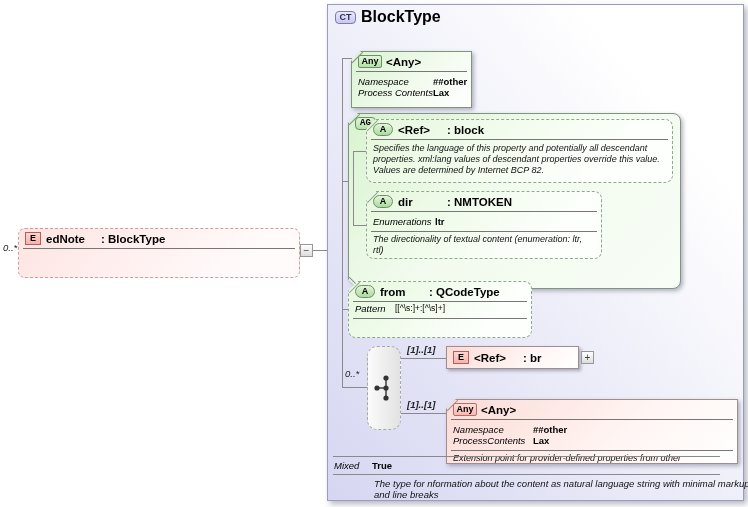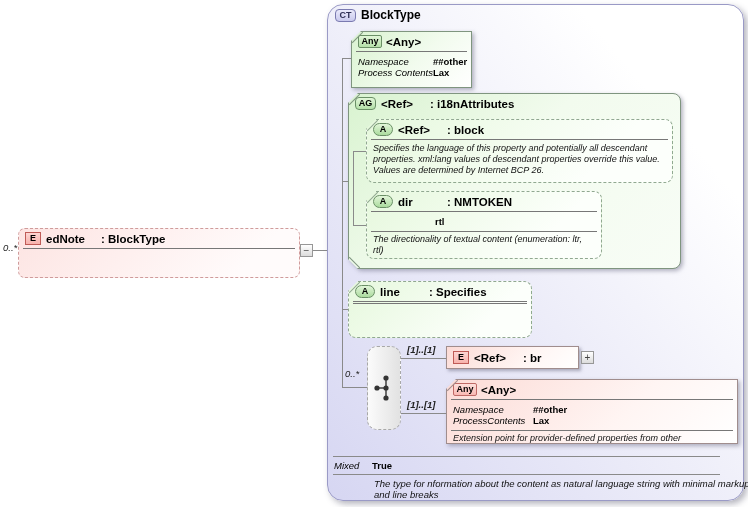--- a/index.html
+++ b/index.html
@@ -4,51 +4,51 @@
 <style>
   html,body{margin:0;padding:0;}
   body{font-family:"Liberation Sans",sans-serif;background:#fff;color:#000;}
   .canvas{position:relative;width:748px;height:507px;background:#ffffff;overflow:hidden;}
   .abs{position:absolute;box-sizing:border-box;}
   .hline{background:#8a8a8a;height:1px;}
   .vline{background:#8a8a8a;width:1px;}
   .node{box-sizing:border-box;position:relative;width:100%;height:100%;overflow:hidden;}
   .cut-tl{clip-path:polygon(10px 0,100% 0,100% 100%,0 100%,0 10px);}
   .cut-tl-bl{clip-path:polygon(10px 0,100% 0,100% 100%,10px 100%,0 calc(100% - 10px),0 10px);}
-  .shadow-wrap{filter:drop-shadow(2px 2px 2px rgba(105,105,130,0.5));}
+  .shadow-wrap{filter:drop-shadow(2px 2px 2px rgba(105,105,130,0.5));margin-top:20px;}
   .boxshadow{box-shadow:2px 2px 3px rgba(105,105,130,0.5);}
   .green-solid{background:linear-gradient(135deg,#d9f3d0 0%,#f2fbee 55%,#ffffff 100%);border:1px solid #7f957f;}
   .green-dash{background:linear-gradient(135deg,#e6f8dd 0%,#fcfffb 75%);border:1px dashed #90a890;border-radius:0 8px 8px 8px;}
   .pink-solid{background:linear-gradient(135deg,#fcdbd6 0%,#fff5f3 60%,#ffffff 100%);border:1px solid #a08d8d;}
   .pink-dash{background:linear-gradient(135deg,#fde4e2 0%,#fffbfb 80%);border:1px dashed #cf9b9b;border-radius:7px;}
   .hd{display:flex;align-items:center;gap:5px;padding:3px 6px 2px;white-space:nowrap;}
   .title,.nm,.tp{font-weight:bold;font-size:11.5px;}
   .nm{display:inline-block;min-width:44px;}
   .sep{border-top:1px solid #777;margin:1px 4px;}
   .desc{font-style:italic;font-size:9px;line-height:11px;padding:2px 6px;color:#111;}
   .props{padding:3px 6px;}
   .prow{display:flex;white-space:nowrap;}
   .plab{font-style:italic;font-size:9.5px;line-height:11px;flex:none;}
   .pval{font-weight:bold;font-size:9.5px;line-height:11px;}
   .badge{flex:none;display:inline-block;font-size:9px;font-weight:bold;text-align:center;height:13px;line-height:11px;border:1px solid;box-sizing:border-box;}
   .b-e{width:16px;background:linear-gradient(#fdd6d3,#f7b2ac);border-color:#bf5b56;}
   .b-a{width:20px;border-radius:7px;background:linear-gradient(#e2f6d9,#abdb9e);border-color:#6a8f66;}
-  .b-ag{width:21px;border-radius:4px;background:linear-gradient(#e2f6d9,#b4e0a8);border-color:#6a8f66;}
+  .b-ag{width:21px;border-radius:4px;background:linear-gradient(#e2f6d9,#b4e0a8);border-color:#6a8f66;font-family:Liberation Mono, monospace;}
   .b-anyg{width:24px;border-radius:2px;background:linear-gradient(#e2f6d9,#b4e0a8);border-color:#6a8f66;}
   .b-anyp{width:24px;border-radius:2px;background:linear-gradient(#fee0dc,#f8b8b2);border-color:#bf6a66;}
   .b-ct{width:21px;border-radius:4px;background:linear-gradient(#e9e9fb,#c9c9ed);border-color:#7a7ab0;color:#2e2e55;}
   .occ{font-style:italic;font-size:9.5px;color:#222;white-space:nowrap;}
   .occ-b{font-weight:bold;}
   .toggle{width:13px;height:13px;border:1px solid #979797;background:linear-gradient(#ffffff,#dcdcdc);font-size:10px;line-height:11px;text-align:center;color:#444;cursor:pointer;}
   .bevel{position:absolute;width:15px;height:1px;left:-2px;top:5px;transform:rotate(-45deg);}
   .bevel-b{top:auto;bottom:5px;transform:rotate(45deg);}
   .bevel.g{background:#7f957f;}
   .bevel.p{background:#a08d8d;}
   .bevel.gd{background:#90a890;}
-  .ct-container{border:1px solid #9a9ac6;border-radius:16px;background:linear-gradient(to top right,#d6d6f2 0%,#ededf9 45%,#ffffff 80%);box-shadow:3px 3px 6px rgba(90,90,110,0.45);}
+  .ct-container{border:1px solid #9a9ac6;border-radius:0;background:linear-gradient(to top right,#d6d6f2 0%,#ededf9 45%,#ffffff 80%);box-shadow:3px 3px 6px rgba(90,90,110,0.45);}
 </style>
 </head>
 <body>
 
 <div class="canvas">
 
   <span class="abs occ" style="left:3px;top:242px;">0..*</span>
 
   <div class="abs pink-dash" style="left:18px;top:228px;width:282px;height:50px;">
     <div class="hd">
@@ -59,21 +59,21 @@
     <div class="sep"></div>
   </div>
 
   <div class="abs toggle" style="left:300px;top:244px;">−</div>
   <div class="abs hline" style="left:313px;top:250px;width:15px;"></div>
 
   <div class="abs ct-container" style="left:327px;top:4px;width:417px;height:497px;">
 
     <div class="hd" style="position:absolute;left:2px;top:3px;padding:0 0 0 5px;">
       <span class="badge b-ct">CT</span>
-      <span class="title" style="font-size:12px;">BlockType</span>
+      <span class="title" style="font-size:16px;">BlockType</span>
     </div>
 
     <div class="abs vline" style="left:14px;top:53px;height:330px;"></div>
     <div class="abs hline" style="left:14px;top:53px;width:10px;"></div>
     <div class="abs hline" style="left:14px;top:176px;width:7px;"></div>
     <div class="abs hline" style="left:14px;top:304px;width:7px;"></div>
     <div class="abs hline" style="left:14px;top:382px;width:26px;"></div>
 
     <div class="abs shadow-wrap" style="left:23px;top:26px;width:121px;height:57px;">
       <div class="node green-solid cut-tl">
@@ -113,49 +113,55 @@
     <div class="abs hline" style="left:25px;top:220px;width:13px;"></div>
 
     <div class="abs green-dash cut-tl" style="left:38px;top:114px;width:307px;height:64px;">
       <i class="bevel gd"></i>
       <div class="hd">
         <span class="badge b-a">A</span>
         <span class="nm">&lt;Ref&gt;</span>
         <span class="tp">: block</span>
       </div>
       <div class="sep"></div>
-      <div class="desc">Specifies the language of this property and potentially all descendant properties. xml:lang values of descendant properties override this value. Values are determined by Internet BCP 26.</div>
+      <div class="desc">Specifies the language of this property and potentially all descendant properties. xml:lang values of descendant properties override this value. Values are determined by Internet BCP 82.</div>
     </div>
 
     <div class="abs green-dash cut-tl" style="left:38px;top:186px;width:236px;height:68px;">
       <i class="bevel gd"></i>
       <div class="hd">
         <span class="badge b-a">A</span>
         <span class="nm">dir</span>
         <span class="tp">: NMTOKEN</span>
       </div>
       <div class="sep"></div>
       <div class="props">
         <div class="prow">
-          <span class="plab" style="width:62px;"></span>
-          <span class="pval">rtl</span>
+          <span class="plab" style="width:62px;">Enumerations</span>
+          <span class="pval">ltr</span>
         </div>
       </div>
       <div class="sep"></div>
       <div class="desc" style="padding-top:1px;">The directionality of textual content (enumeration: ltr, rtl)</div>
     </div>
 
     <div class="abs green-dash cut-tl" style="left:20px;top:276px;width:184px;height:57px;">
       <i class="bevel gd"></i>
       <div class="hd">
         <span class="badge b-a">A</span>
-        <span class="nm">line</span>
-        <span class="tp">: Specifies</span>
-      </div>
-      <div class="sep"></div>
+        <span class="nm">from</span>
+        <span class="tp">: QCodeType</span>
+      </div>
+      <div class="sep"></div>
+      <div class="props" style="padding-top:0;">
+        <div class="prow">
+          <span class="plab" style="width:40px;">Pattern</span>
+          <span style="font-size:8.5px;line-height:11px;">[[^\s:]+:[^\s]+]</span>
+        </div>
+      </div>
       <div class="sep"></div>
     </div>
 
     <span class="abs occ" style="left:17px;top:363px;">0..*</span>
     <div class="abs" style="left:39px;top:341px;width:34px;height:84px;border:1px dashed #a8a8a8;border-radius:10px;background:linear-gradient(90deg,#fbfbfb,#e2e2e2);text-align:center;">
       <svg width="26" height="30" viewBox="0 0 26 30" style="margin-top:26px;">
         <line x1="6" y1="15" x2="15" y2="15" stroke="#333" stroke-width="1.4"></line>
         <line x1="15" y1="5" x2="15" y2="25" stroke="#333" stroke-width="1.4"></line>
         <circle cx="6" cy="15" r="2.6" fill="#333"></circle>
         <circle cx="15" cy="5" r="2.6" fill="#333"></circle>

